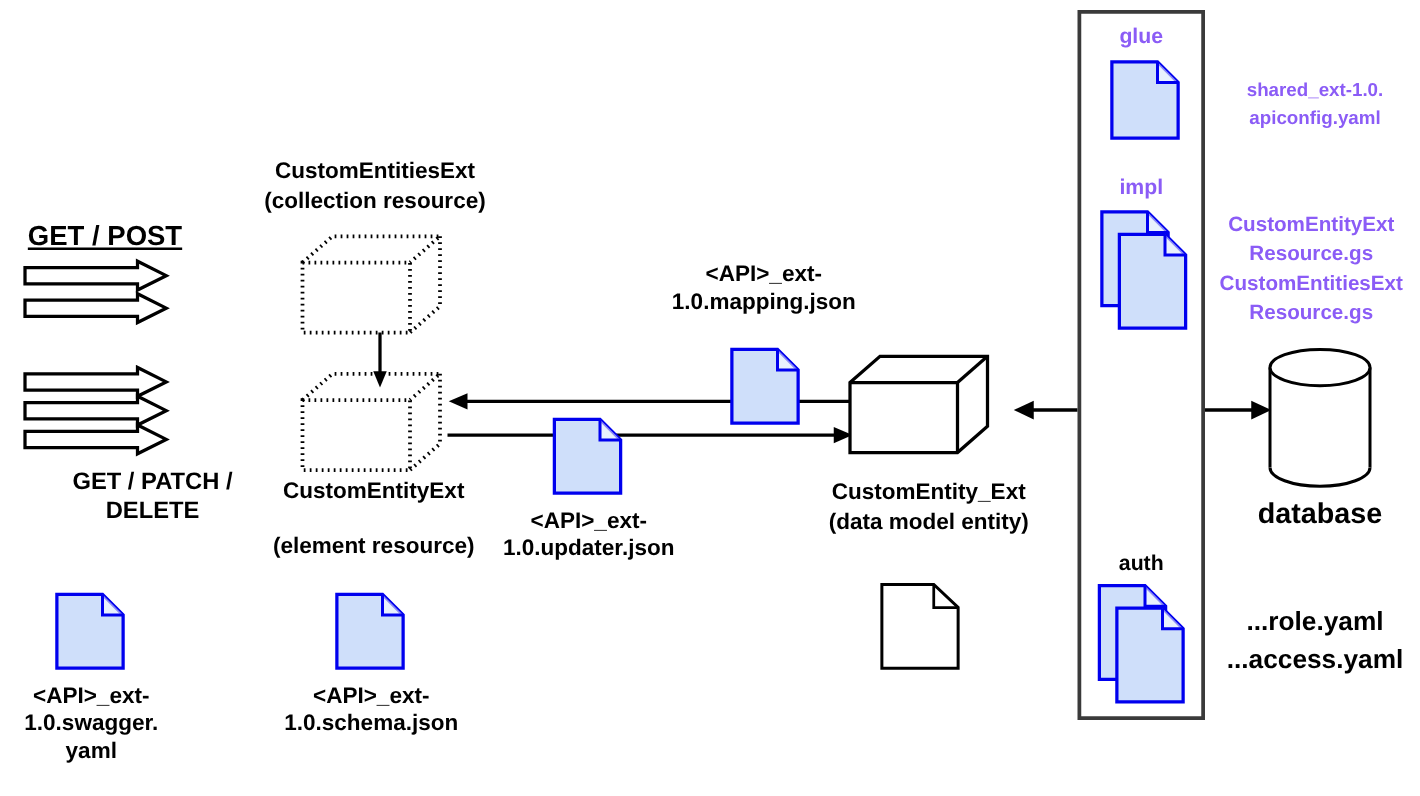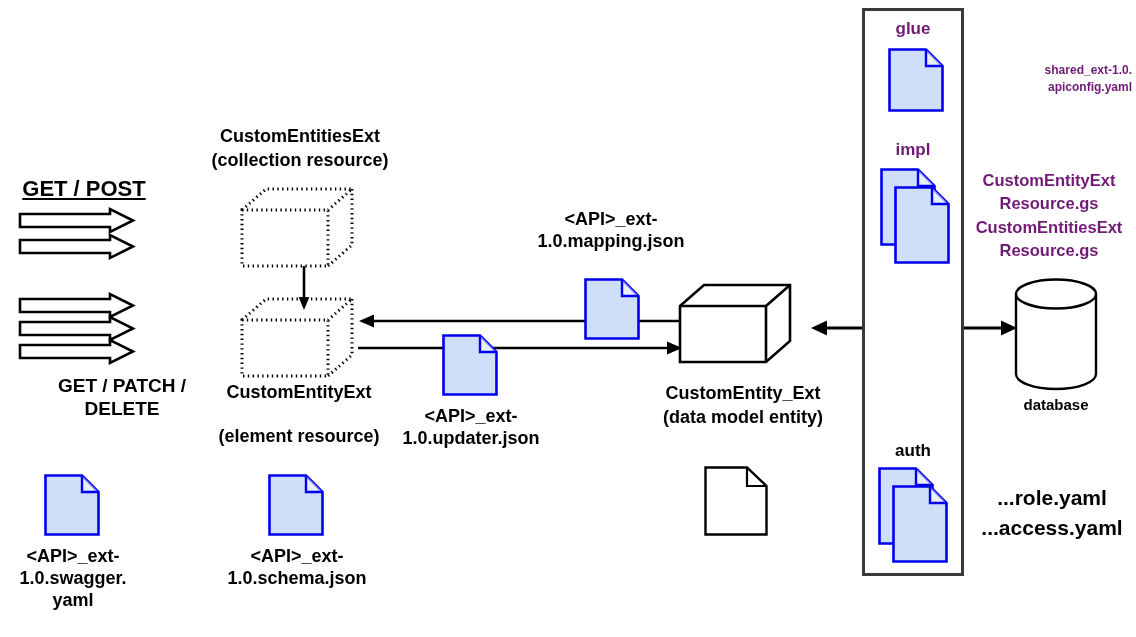--- a/index.html
+++ b/index.html
@@ -1,20 +1,20 @@
 <!DOCTYPE html>
 <html><head>
 <meta charset="utf-8">
 <style>
   html,body{margin:0;padding:0;background:#ffffff;}
   body{width:1136px;height:637px;position:relative;overflow:hidden;
        font-family:"Liberation Sans","DejaVu Sans",sans-serif;}
   .stage{position:absolute;left:0;top:0;width:1136px;height:637px;}
   .lbl{position:absolute;font-weight:bold;color:#000000;line-height:1.22;text-align:center;}
-  .lbl.blue{color:#701a75;}
+  .lbl.blue{color:#8b5cf6;}
   .node{position:absolute;}
   svg{overflow:visible;display:block;}
 </style>
 </head>
 <body>
 
 <div class="stage">
 
   <div class="lbl" style="left:4px;top:176px;width:160px;font-size:22px;text-decoration:underline;">GET / POST</div>
 
@@ -161,21 +161,21 @@
 
   <div class="node" style="left:862px;top:8px;width:102px;height:568px;border:3px solid #3a3a3a;background:#ffffff;box-sizing:border-box;"></div>
 
   <div class="lbl blue" style="left:874px;top:19px;width:78px;font-size:17px;">glue</div>
   <div class="node" style="left:888px;top:48px;">
     <svg width="56" height="64" viewBox="0 0 56 64">
       <path d="M1.5,1.5 L38,1.5 L54.5,18 L54.5,62.5 L1.5,62.5 Z" fill="#cfdffa" stroke="#0000ee" stroke-width="2.6" stroke-linejoin="miter"></path>
       <path d="M38,1.5 L38,18 L54.5,18" fill="#ffffff" fill-opacity="0.55" stroke="#0000ee" stroke-width="2.4"></path>
     </svg>
   </div>
-  <div class="lbl blue" style="left:972px;top:62px;width:160px;font-size:12px;text-align:right;white-space:pre-line;line-height:1.45;">shared_ext-1.0.
+  <div class="lbl blue" style="left:972px;top:62px;width:160px;font-size:15px;text-align:center;white-space:pre-line;line-height:1.45;">shared_ext-1.0.
 apiconfig.yaml</div>
 
   <div class="lbl blue" style="left:874px;top:140px;width:78px;font-size:17px;">impl</div>
   <div class="node" style="left:880px;top:168px;">
     <svg width="70" height="96" viewBox="0 0 70 96">
       <path d="M1.5,1.5 L38,1.5 L54.5,18 L54.5,76.5 L1.5,76.5 Z" fill="#cfdffa" stroke="#0000ee" stroke-width="2.6" stroke-linejoin="miter"></path>
       <path d="M38,1.5 L38,18 L54.5,18" fill="#ffffff" fill-opacity="0.55" stroke="#0000ee" stroke-width="2.4"></path>
       <path d="M15.5,19.5 L52,19.5 L68.5,36 L68.5,94.5 L15.5,94.5 Z" fill="#cfdffa" stroke="#0000ee" stroke-width="2.6" stroke-linejoin="miter"></path>
       <path d="M52,19.5 L52,36 L68.5,36" fill="#ffffff" fill-opacity="0.55" stroke="#0000ee" stroke-width="2.4"></path>
     </svg>
@@ -198,15 +198,15 @@
 ...access.yaml</div>
 
   <div class="node" style="left:1014px;top:278px;">
     <svg width="84" height="112" viewBox="0 0 84 112">
       <path d="M2,16 L2,96" stroke="#000000" stroke-width="2.4" fill="none"></path>
       <path d="M82,16 L82,96" stroke="#000000" stroke-width="2.4" fill="none"></path>
       <path d="M2,96 A40,15 0 0 0 82,96" stroke="#000000" stroke-width="2.4" fill="#ffffff"></path>
       <ellipse cx="42" cy="16" rx="40" ry="14.5" fill="#ffffff" stroke="#000000" stroke-width="2.4"></ellipse>
     </svg>
   </div>
-  <div class="lbl" style="left:996px;top:396px;width:120px;font-size:15px;">database</div>
+  <div class="lbl" style="left:996px;top:396px;width:120px;font-size:23px;">database</div>
 
 </div>
 
 </body></html>

